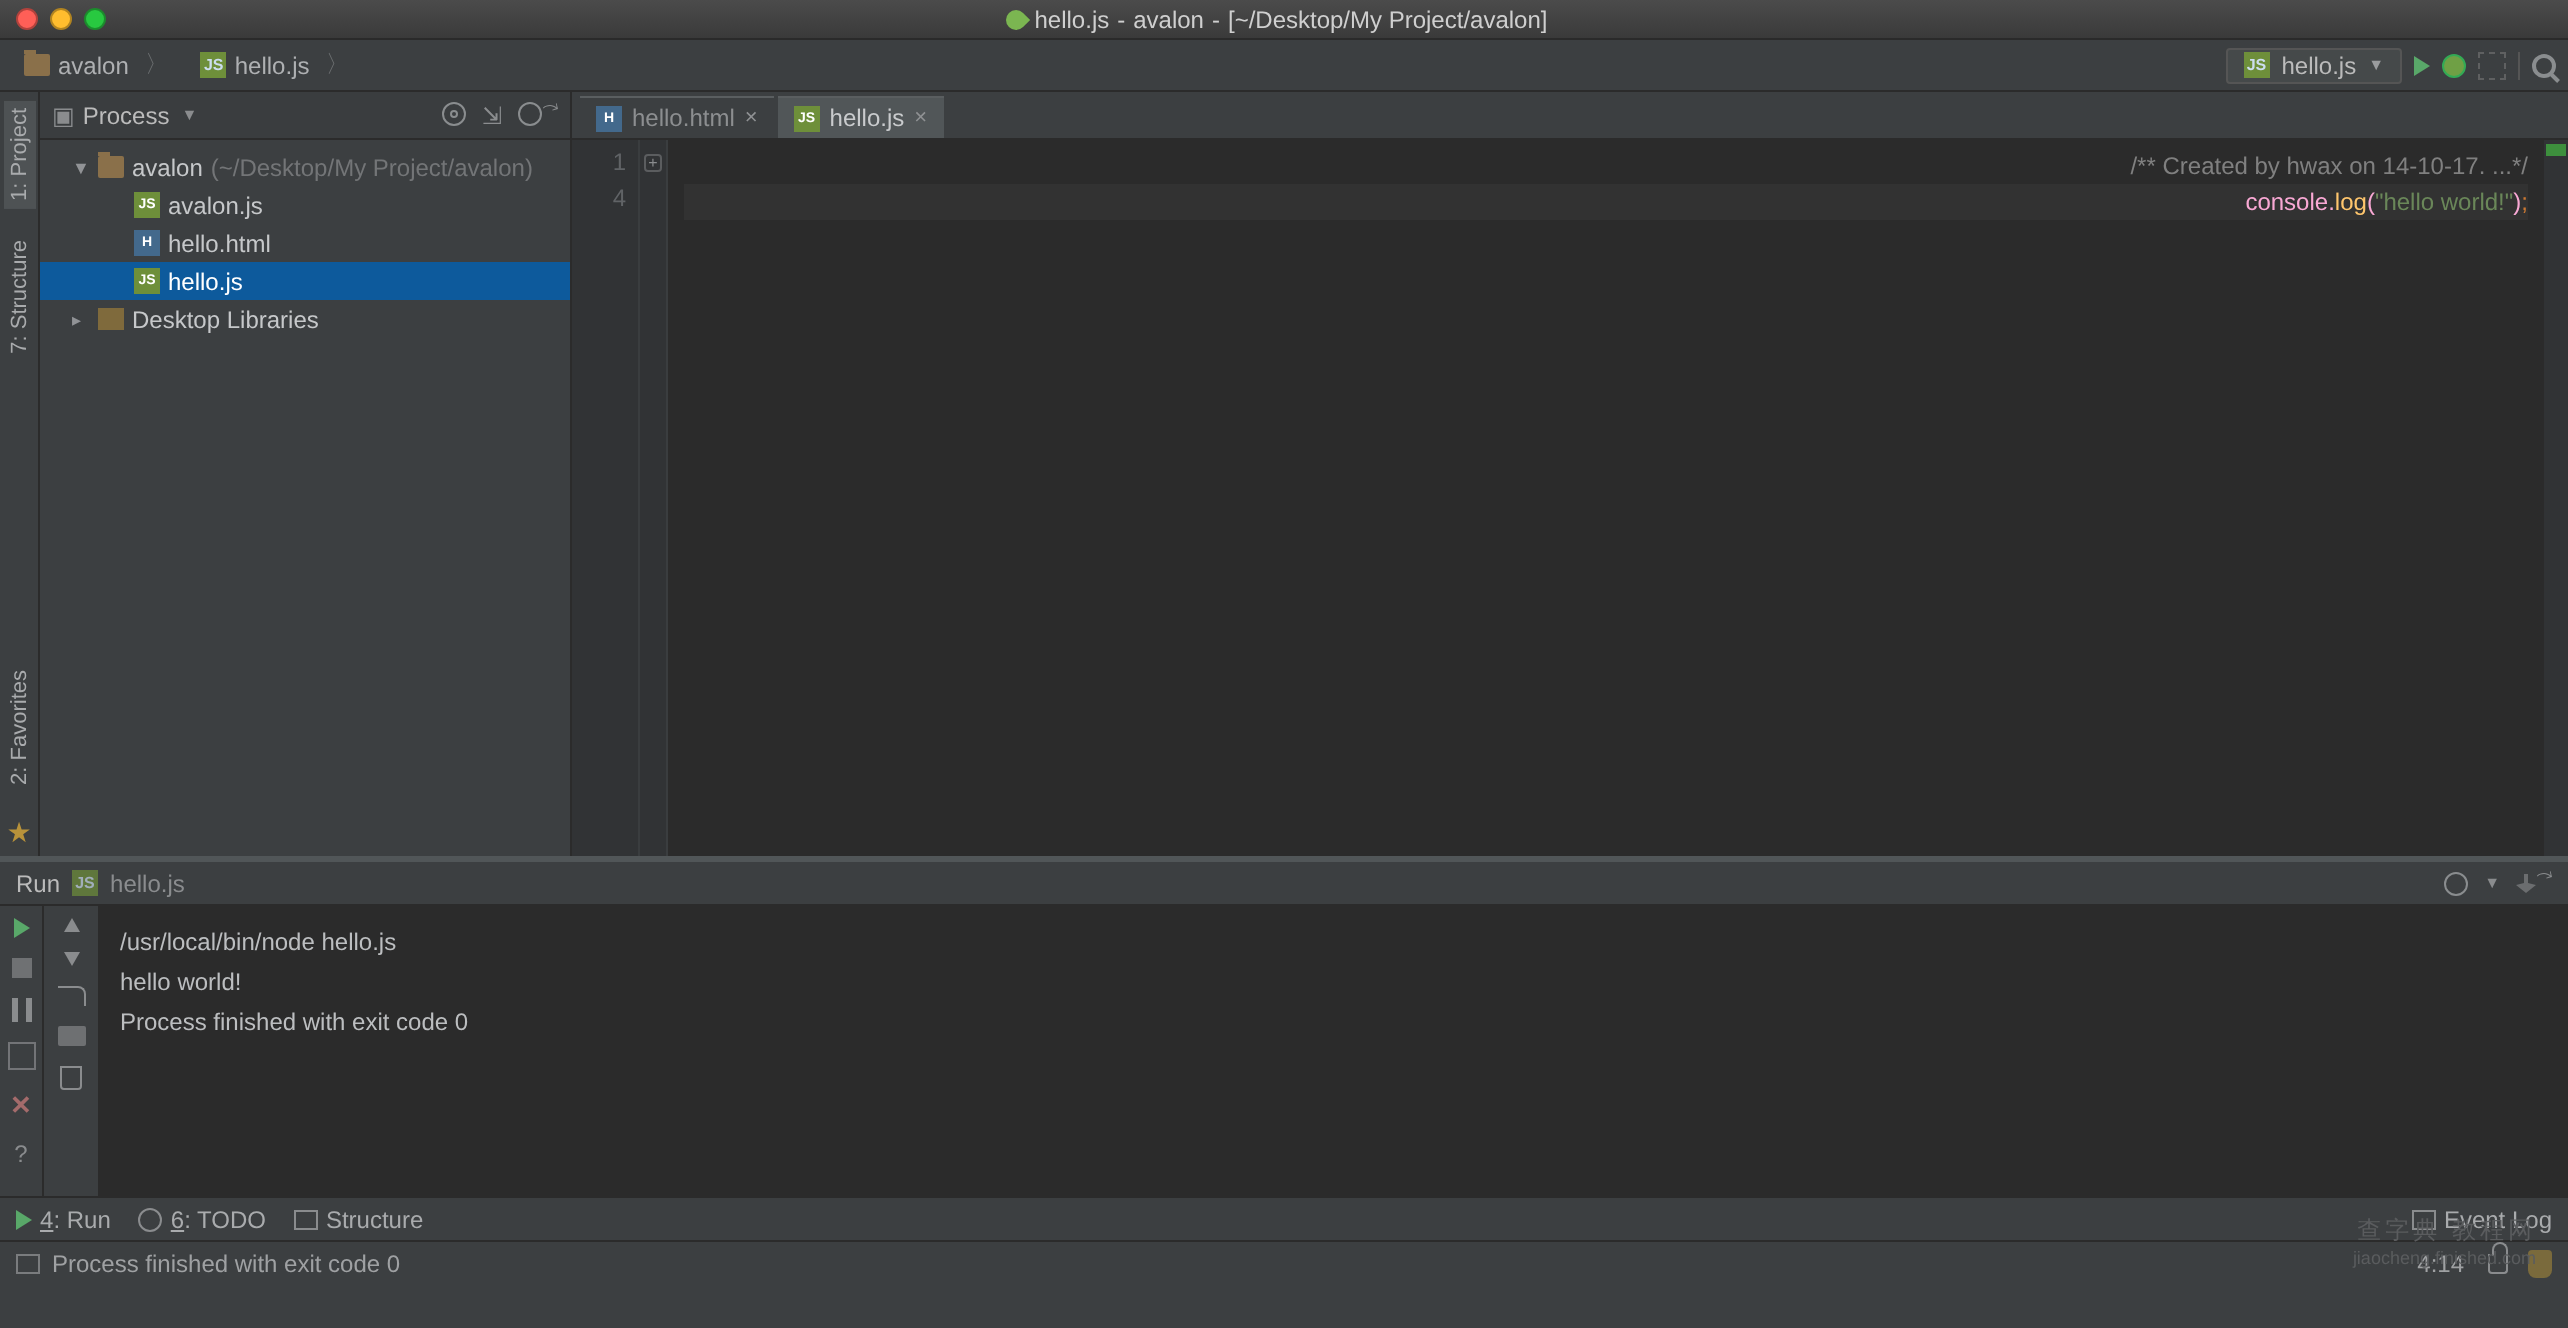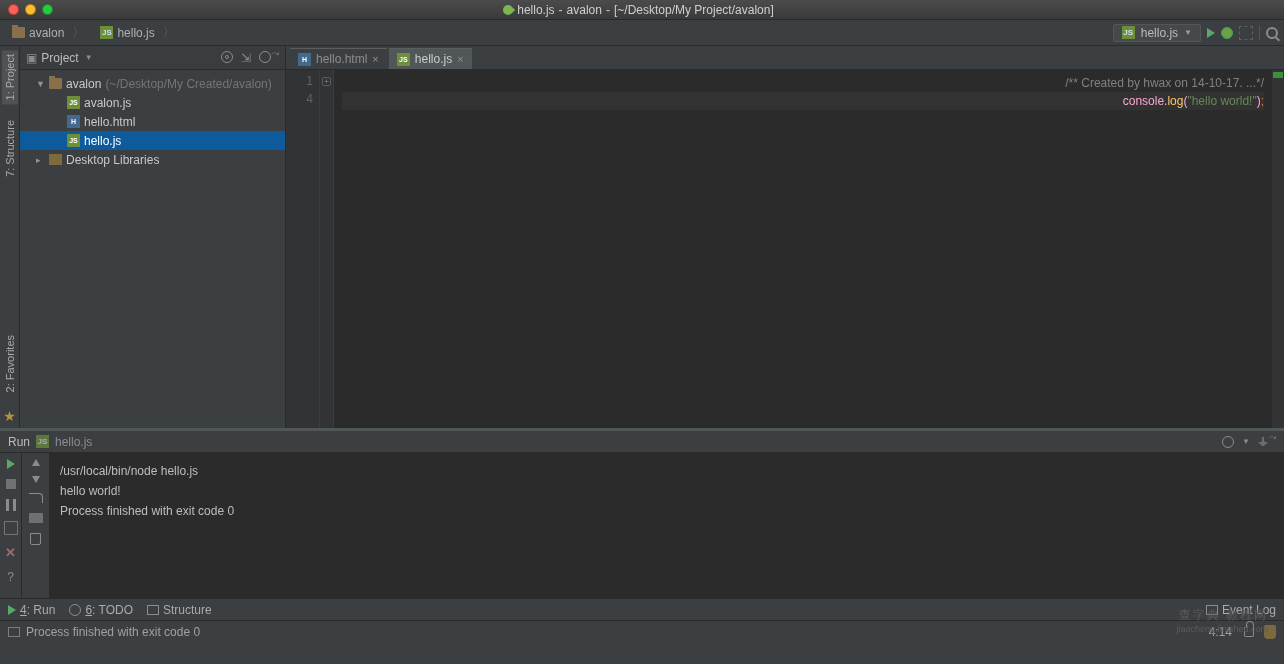--- a/index.html
+++ b/index.html
@@ -167,37 +167,37 @@
     <div class="side-tab-label">7: Structure</div>
     <div style="flex:1"></div>
     <div class="side-tab-label">2: Favorites</div>
     <div style="color:#b8923a;font-size:14px;padding-bottom:4px;">★</div>
   </div>
 
   <div class="project-panel">
     <div class="panel-header">
       <div class="label">
         <span style="color:#8a8c8e;">▣</span>
-        <span>Project</span>
+        <span>Process</span>
         <span style="font-size:8px;color:#8a8c8e;margin-left:2px;">▼</span>
       </div>
       <div class="icons">
         <span class="target-icon"></span>
         <span class="collapse-icon">⇲</span>
         <span class="gear-icon"></span>
         <span style="color:#8a8c8e;">⃕</span>
       </div>
     </div>
     <div class="tree" id="tree">
         <div class="tree-row">
           <span class="tree-indent" style="width: 6px;"></span>
           <span class="tree-arrow">▼</span>
           <span class="folder-icon"></span>
           <span>avalon</span>
-          <span class="muted"> (~/Desktop/My Created/avalon)</span>
+          <span class="muted"> (~/Desktop/My Project/avalon)</span>
         </div>
         <div class="tree-row">
           <span class="tree-indent" style="width: 24px;"></span>
           <span class="tree-arrow"></span>
           <span class="file-js">JS</span>
           <span>avalon.js</span>
         </div>
         <div class="tree-row">
           <span class="tree-indent" style="width: 24px;"></span>
           <span class="tree-arrow"></span>

